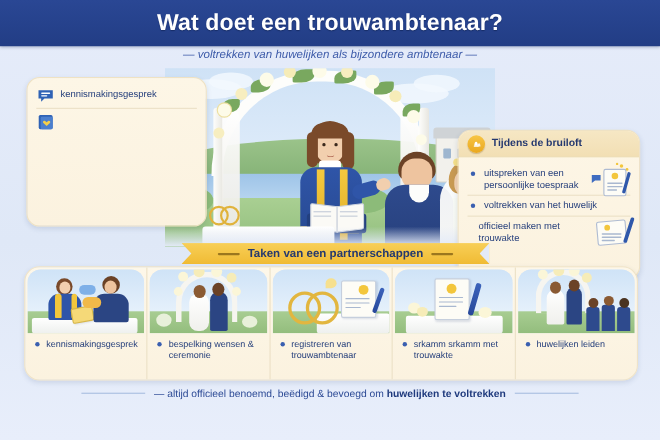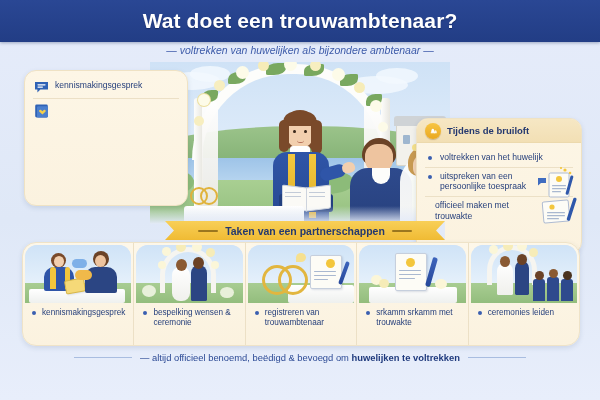--- a/index.html
+++ b/index.html
@@ -419,25 +419,20 @@
         <svg width="11" height="11" viewBox="0 0 11 11">
           <path d="M3.2 7.4c0-2 .4-3.6 1.6-3.6S6.4 5.4 6.4 7.4z" fill="#fff"></path>
           <rect x="2.6" y="7.3" width="4.6" height="1" rx=".5" fill="#fff"></rect>
           <path d="M6.2 8.2c0-1.6.4-2.9 1.3-2.9s1.3 1.3 1.3 2.9z" fill="#fff" opacity=".85"></path>
         </svg>
       </div>
       <div class="panel-head-title">Tijdens de bruiloft</div>
     </div>
     <div class="panel-body">
 
-      <div class="prow">
-        <div class="bullet"></div>
-        <div class="prow-text">voltrekken van het huwelijk</div>
-      </div>
-
       <div class="prow" style="position:relative;">
         <div class="bullet"></div>
         <div class="prow-text" style="max-width:96px;">uitspreken van een persoonlijke toespraak</div>
         <div class="prow-thumb" style="right:-2px;top:-2px;">
           <svg width="42" height="34" viewBox="0 0 42 34">
             <circle cx="30" cy="4" r="1.6" fill="#f3c63c"></circle>
               <circle cx="35" cy="7" r="1.3" fill="#f3c63c"></circle>
             <circle cx="26" cy="2" r="1.1" fill="#f3c63c"></circle>
             <rect x="14" y="7" width="20" height="24" rx="1.6" fill="#fdfcf6" stroke="#aebbd2" stroke-width="1"></rect>
             <circle cx="24" cy="13" r="3" fill="#f3c63c"></circle>
@@ -445,20 +440,25 @@
                 <rect x="17" y="19" width="14" height="1.3" rx=".6"></rect>
                 <rect x="17" y="22" width="14" height="1.3" rx=".6"></rect>
                 <rect x="17" y="25" width="9" height="1.3" rx=".6"></rect>
               </g>
             <path d="M3 12h8v5H6l-3 2.4V17H3z" fill="#3f6cc0"></path>
             <rect x="33" y="9" width="3" height="20" rx="1.4" fill="#2f58ab" transform="rotate(16 34 19)"></rect>
           </svg>
         </div>
       </div>
 
+      <div class="prow">
+        <div class="bullet"></div>
+        <div class="prow-text">voltrekken van het huwelijk</div>
+      </div>
+
       <div class="prow" style="position:relative;">
         <div class="prow-text" style="max-width:88px;padding-left:10px;">officieel maken met trouwakte</div>
         <div class="prow-thumb" style="right:-4px;top:-4px;">
           <svg width="46" height="34" viewBox="0 0 46 34">
             <rect x="6" y="8" width="26" height="21" rx="1.6" fill="#fdfcf6" stroke="#aebbd2" stroke-width="1" transform="rotate(-5 19 18)"></rect>
             <circle cx="15" cy="14" r="2.6" fill="#f3c63c"></circle>
             <g fill="#a9b8d0">
                 <rect x="10" y="19" width="18" height="1.3" rx=".6"></rect>
                 <rect x="10" y="22" width="18" height="1.3" rx=".6"></rect>
                 <rect x="10" y="25" width="12" height="1.3" rx=".6"></rect>
@@ -585,21 +585,21 @@
         <div class="t-head" style="left:46px;top:9px;width:10px;height:11px;background:#6b4226;"></div>
         <div class="t-chair" style="left:62px;top:34px;width:12px;height:22px;"></div>
         <div class="t-chair" style="left:76px;top:32px;width:12px;height:24px;"></div>
         <div class="t-chair" style="left:90px;top:34px;width:12px;height:22px;"></div>
         <div class="t-head" style="left:64px;top:26px;width:9px;height:9px;background:#6b4226;"></div>
         <div class="t-head" style="left:78px;top:24px;width:9px;height:9px;background:#8a5a33;"></div>
         <div class="t-head" style="left:92px;top:26px;width:9px;height:9px;background:#4a3320;"></div>
       </div>
       <div class="bcap">
         <div class="bullet" style="margin-top:3px;"></div>
-        <div class="bcap-text">ceremonies leiden</div>
+        <div class="bcap-text">huwelijken leiden</div>
       </div>
     </div>
 
   </div>
 
   <div class="footer">
     <div class="f-line"></div>
     <div class="footer-text"><span>— altijd officieel benoemd, beëdigd &amp; bevoegd om </span><b>huwelijken te voltrekken</b></div>
     <div class="f-line"></div>
   </div>

